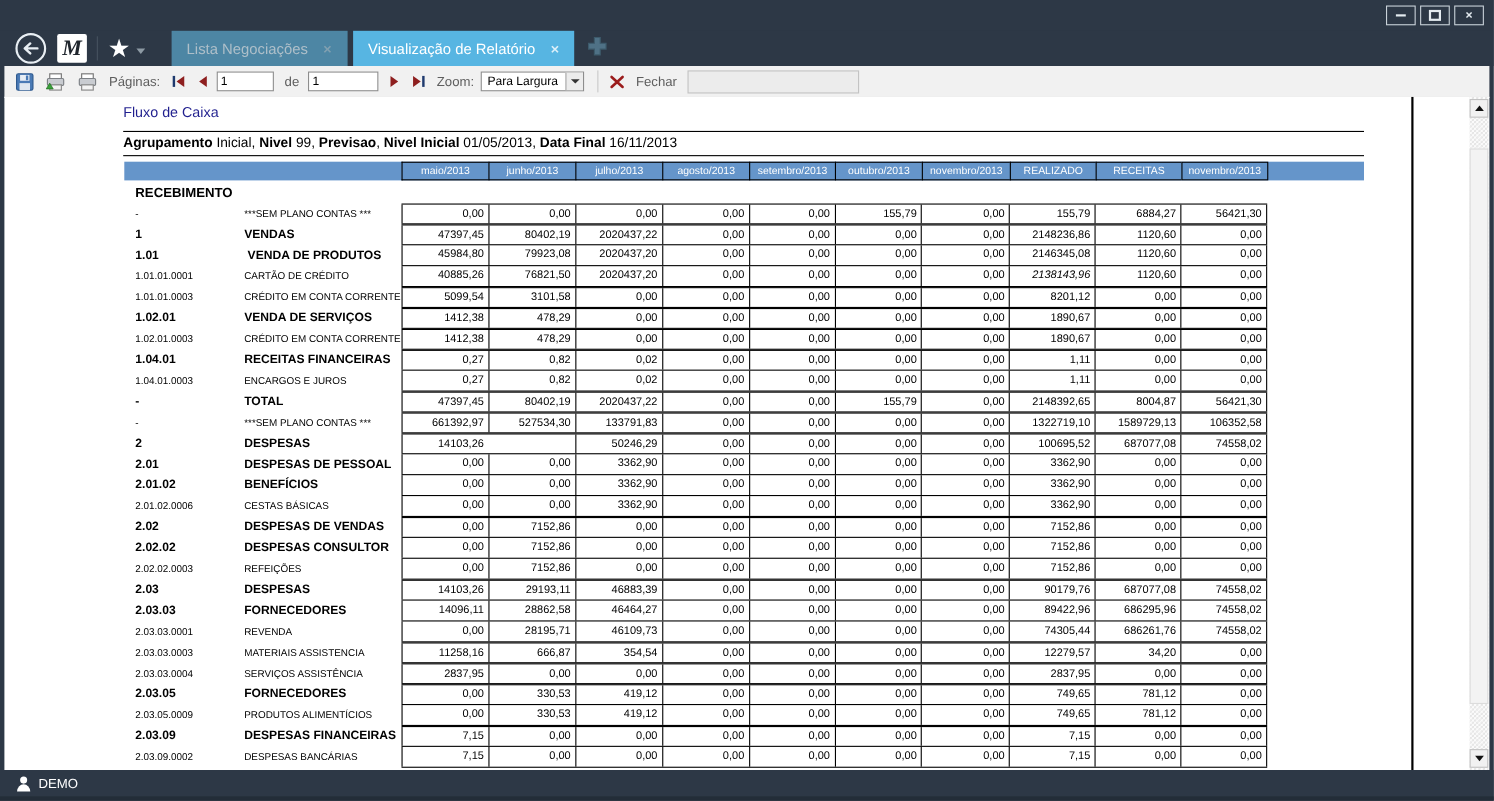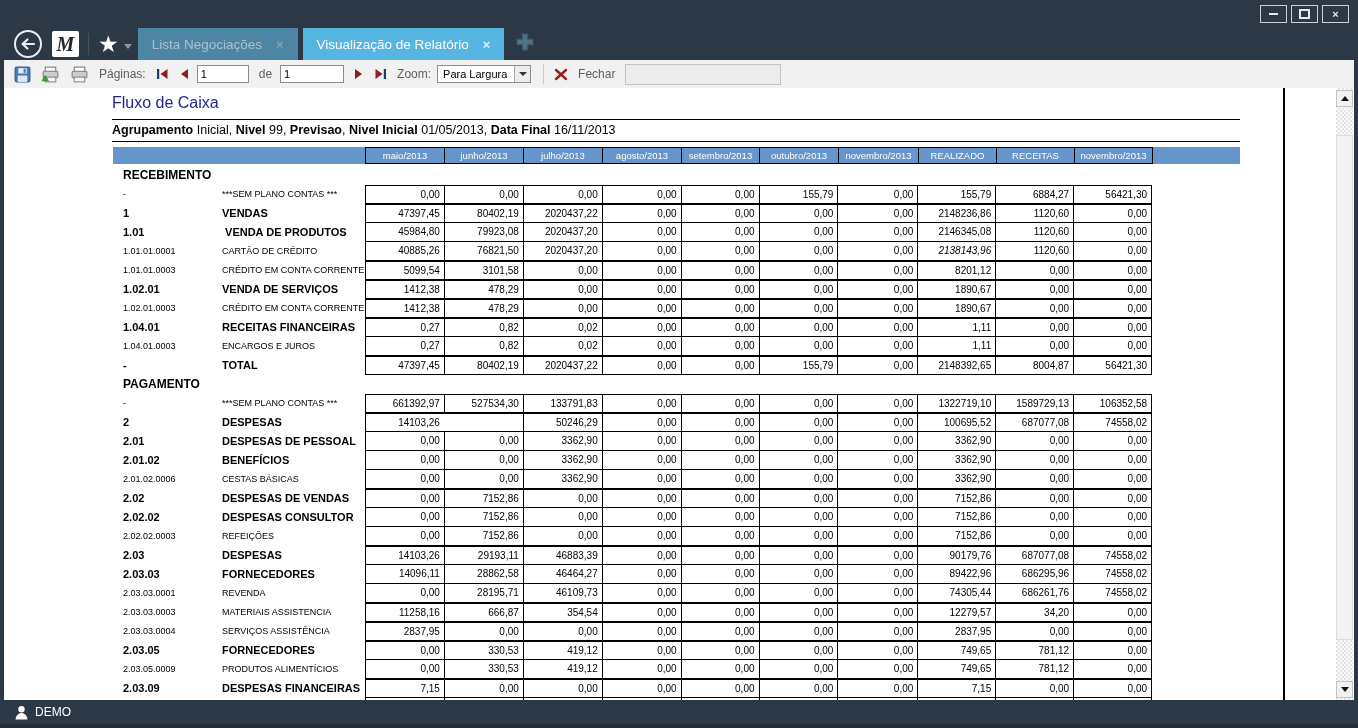--- a/index.html
+++ b/index.html
@@ -18,21 +18,21 @@
           display:flex;align-items:center;}
   .navback{margin-left:12px;width:32px;height:32px;flex:0 0 auto;}
   .applogo{margin-left:8px;width:27px;height:26px;background:#fff;border-radius:2px;
            display:flex;align-items:center;justify-content:center;
            font-family:"Liberation Serif",serif;font-weight:bold;font-style:italic;
            font-size:20px;color:#20262e;flex:0 0 auto;}
   .vsep{width:1px;height:22px;background:#46535f;margin:0 9px;flex:0 0 auto;}
   .star{color:#fff;font-size:23px;line-height:26px;flex:0 0 auto;}
   .starcaret{width:0;height:0;border-left:4px solid transparent;border-right:4px solid transparent;
              border-top:5px solid #8d9aa4;margin-left:5px;margin-top:4px;flex:0 0 auto;}
-  .tabs{display:flex;gap:5px;margin-left:6px;height:32px;}
+  .tabs{display:flex;gap:5px;margin-left:24px;height:32px;}
   .tab{height:32px;display:flex;align-items:center;padding:0 14px;gap:14px;font-size:13.5px;cursor:default;}
   .tab.inactive{background:var(--tab_inactive);color:var(--tab_text_inactive);}
   .tab.active{background:var(--tab_active);color:#fff;}
   .tabx{font-size:13px;opacity:.8;font-weight:bold;}
   .tab.inactive .tabx{color:#8fa7b4;}
   .plusicon{margin-left:12px;}
   .gear{position:absolute;right:14px;top:30px;color:#fff;font-size:27px;line-height:27px;}
   .gearsep{position:absolute;right:50px;top:32px;width:1px;height:24px;background:#46535f;}
 
   
@@ -50,21 +50,21 @@
            border-left:1px solid #a8a8a8;display:flex;align-items:center;justify-content:center;}
   .caret-down{width:0;height:0;border-left:4px solid transparent;border-right:4px solid transparent;
               border-top:4px solid #333;}
   .tbsep{width:1px;height:20px;background:#c9c9c9;margin-left:12px;}
   .filterinput{width:150px;height:17px;background:#ececec;border:1px solid #c3c3c3;margin-left:10px;}
 
   
   .content{position:absolute;left:4px;top:88px;width:1350px;height:612px;background:#fff;overflow:hidden;}
   .page-edge{position:absolute;left:1279px;top:0;bottom:0;width:2px;background:#000;}
 
-  .rtitle{position:absolute;left:108px;top:6px;font-size:16px;color:var(--title_navy);}
+  .rtitle{position:absolute;left:108px;top:6px;font-size:13px;color:var(--title_navy);}
   .rsub{position:absolute;left:108px;top:31px;width:1128px;height:21px;line-height:21px;
         border-top:1px solid #000;border-bottom:1px solid #000;font-size:12.5px;white-space:pre;color:#000;}
   .rsub .sb{font-weight:bold;}
 
   .hdrbar{position:absolute;left:109px;top:59px;width:1127px;height:17px;background:var(--header_blue);}
   .hcell{position:absolute;top:0;height:17px;box-sizing:border-box;border:1px solid #000;border-right:none;
          line-height:15px;text-align:center;color:#fff;font-size:9.5px;overflow:hidden;white-space:nowrap;}
   .hcell.last{border-right:1px solid #000;}
 
   .rows{position:absolute;left:109px;top:78px;width:1039px;}
@@ -369,21 +369,20 @@
           <span class="vcell" style="width: 79px;">2020437,22</span>
           <span class="vcell" style="width: 79px;">0,00</span>
           <span class="vcell" style="width: 78px;">0,00</span>
           <span class="vcell" style="width: 79px;">155,79</span>
           <span class="vcell" style="width: 80px;">0,00</span>
           <span class="vcell" style="width: 78px;">2148392,65</span>
           <span class="vcell" style="width: 78px;">8004,87</span>
           <span class="vcell last" style="width: 79px;">56421,30</span>
         </div>
       </div>
-      <div class="sect">PAGAMENTO</div>
       <div class="row leaf">
         <span class="code">-</span>
         <span class="desc">***SEM PLANO CONTAS ***</span>
         <div class="vals t">
           <span class="vcell" style="width: 79px;">661392,97</span>
           <span class="vcell" style="width: 79px;">527534,30</span>
           <span class="vcell" style="width: 79px;">133791,83</span>
           <span class="vcell" style="width: 79px;">0,00</span>
           <span class="vcell" style="width: 78px;">0,00</span>
           <span class="vcell" style="width: 79px;">0,00</span>

